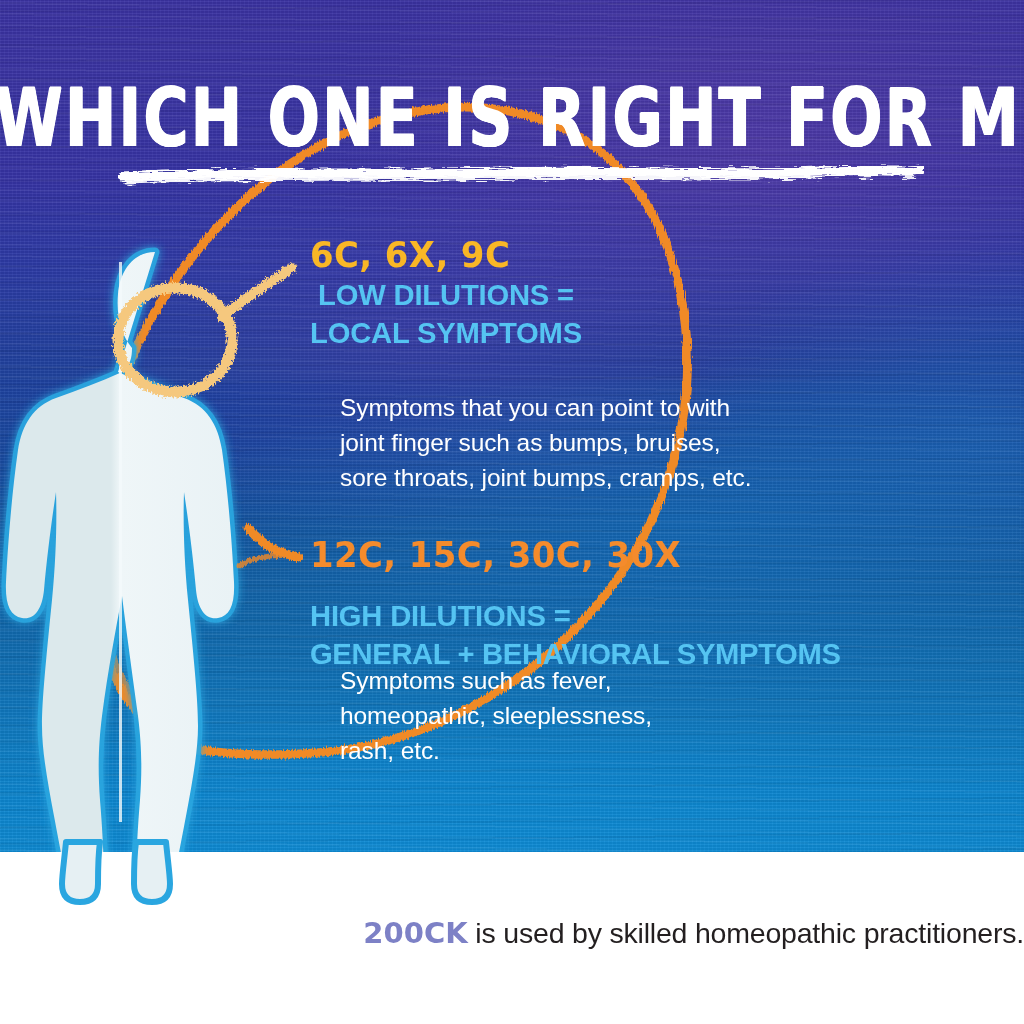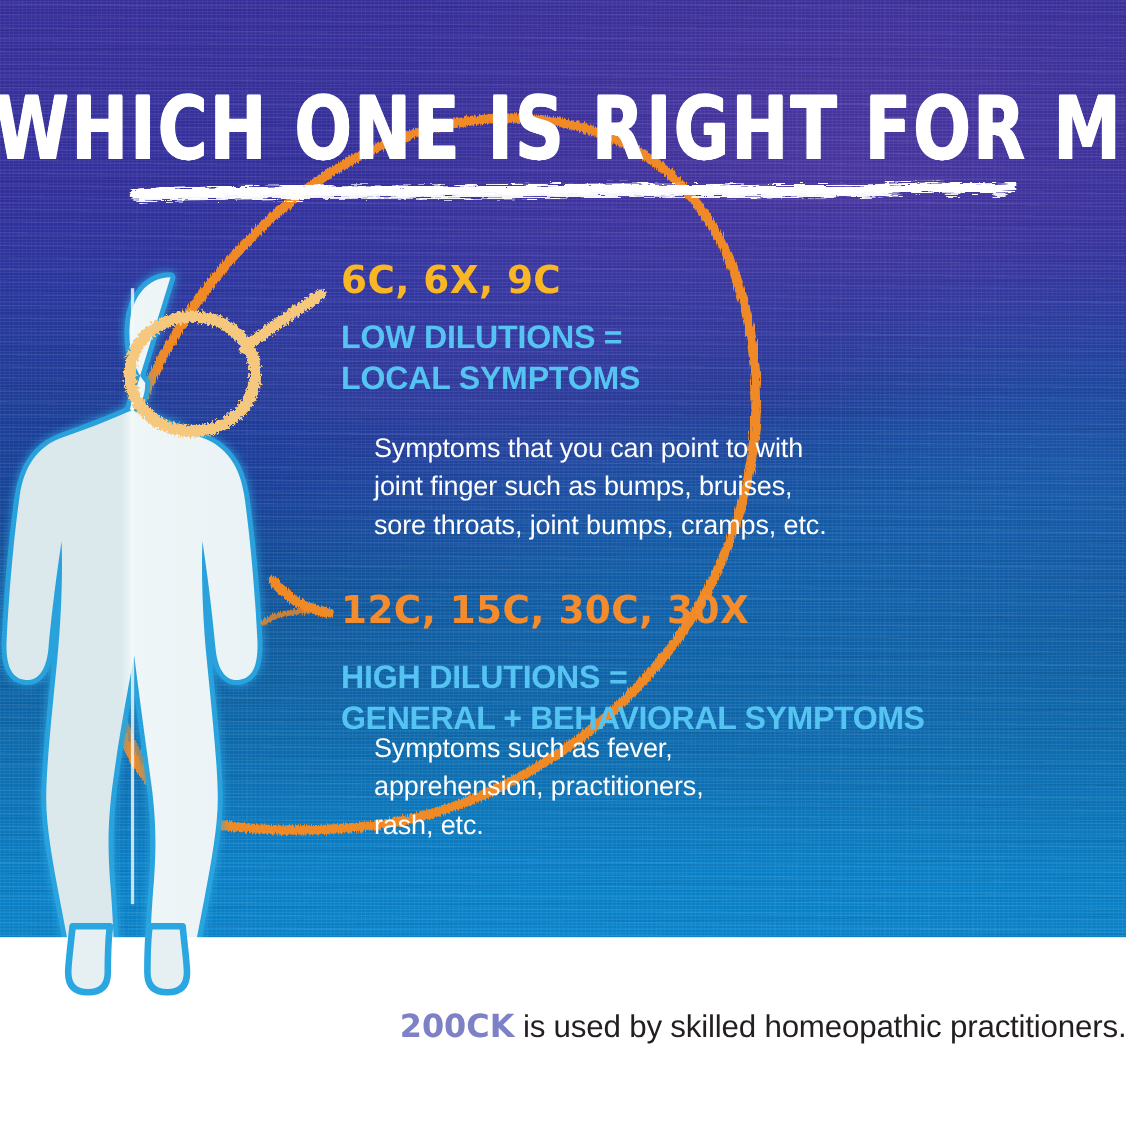--- a/index.html
+++ b/index.html
@@ -313,40 +313,40 @@
       <path d="M 4,13 C 120,6 250,11 380,8 C 500,5 600,12 700,7 C 750,5 780,9 802,6" fill="none" stroke="#ffffff" stroke-width="9" stroke-linecap="round"></path>
       <path d="M 10,17 C 140,12 260,16 400,13 C 520,11 610,15 690,12" fill="none" stroke="#ffffff" stroke-width="5" stroke-linecap="round" opacity="0.95"></path>
       <path d="M 660,10 C 700,8 730,12 760,8 C 775,6 790,10 800,8" fill="none" stroke="#ffffff" stroke-width="3" stroke-linecap="round" opacity="0.85"></path>
       <path d="M 690,14 L 700,14 M 716,11 L 728,11 M 742,13 L 752,13 M 766,10 L 775,10 M 786,13 L 796,13" stroke="#ffffff" stroke-width="2.4" stroke-linecap="round" opacity="0.9"></path>
     </g>
   </svg>
 
   <div class="col" style="top:238px;">
     <div class="dil-code code-gold">6C, 6X, 9C</div>
   </div>
-  <div class="col" style="top:288px;">
+  <div class="col" style="top:276px;text-align:center;">
     <div class="dil-sub">LOW DILUTIONS =</div>
     <div class="dil-sub">LOCAL SYMPTOMS</div>
   </div>
   <div class="col" style="top:391px;">
     <div class="dil-body">Symptoms that you can point to with</div>
     <div class="dil-body">joint finger such as bumps, bruises,</div>
     <div class="dil-body">sore throats, joint bumps, cramps, etc.</div>
   </div>
 
   <div class="col" style="top:538px;">
     <div class="dil-code code-orange">12C, 15C, 30C, 30X</div>
   </div>
   <div class="col" style="top:597px;">
     <div class="dil-sub">HIGH DILUTIONS  =</div>
     <div class="dil-sub wide">GENERAL + BEHAVIORAL SYMPTOMS</div>
   </div>
   <div class="col" style="top:664px;">
     <div class="dil-body">Symptoms such as fever,</div>
-    <div class="dil-body">apprehension, practitioners,</div>
+    <div class="dil-body">homeopathic, sleeplessness,</div>
     <div class="dil-body">rash, etc.</div>
   </div>
 
   <svg class="white-band" viewBox="0 0 1024 166" preserveAspectRatio="none" style="top:852px;height:172px;">
     <path d="M0,20
              C 40,10 70,24 110,14 C 150,5 190,22 235,12
              C 280,3 320,20 370,11 C 420,3 460,21 510,12
              C 560,4 600,20 650,11 C 700,3 740,19 790,10
              C 840,2 880,18 930,9 C 965,3 995,14 1024,8
              L 1024,172 L 0,172 Z" fill="#ffffff"></path>

